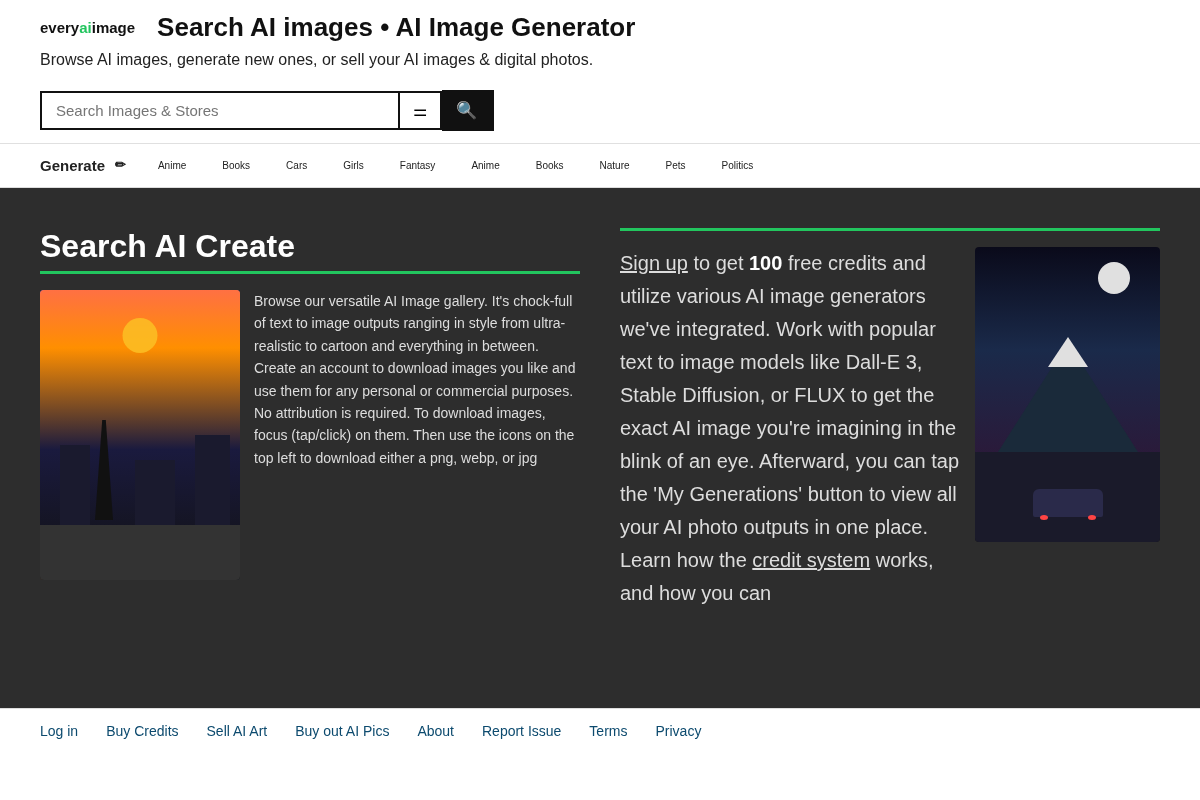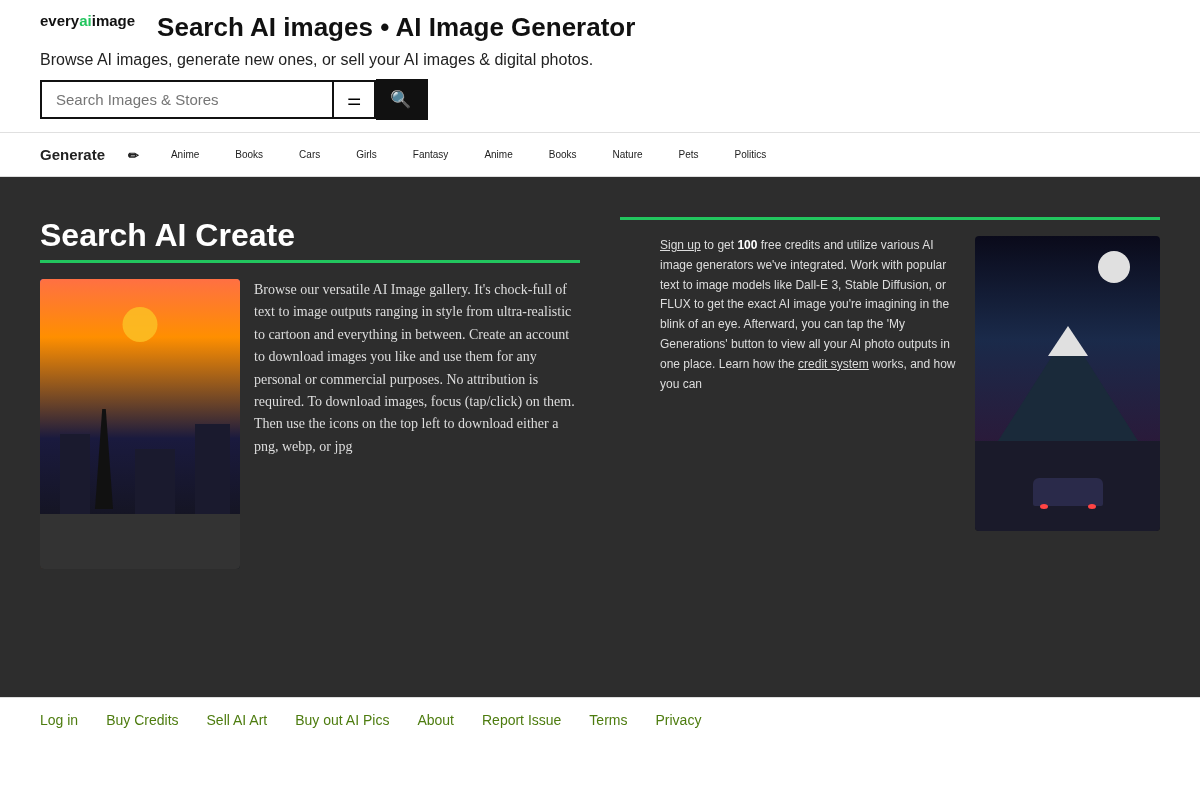--- a/index.html
+++ b/index.html
@@ -6,21 +6,21 @@
     body { font-family: Arial, sans-serif; font-size: 15px; background: #fff; color: #222; }
 
     
     #header {
       background: #fff;
       padding: 12px 40px 0 40px;
       border-bottom: 1px solid #e0e0e0;
     }
     #header-top {
       display: flex;
-      align-items: flex-start;
+      align-items: center;
       gap: 12px;
       margin-bottom: 8px;
     }
     #logo-area {
       display: flex;
       align-items: center;
       gap: 0;
     }
     #logo-text {
       font-size: 15px;
@@ -33,30 +33,30 @@
     }
     #site-title {
       font-size: 26px;
       font-weight: 700;
       color: #111;
       margin-left: 10px;
     }
     #tagline {
       font-size: 16px;
       color: #222;
-      margin-bottom: 10px;
+      margin-bottom: 21px;
     }
     #search-row {
       display: flex;
       align-items: center;
       gap: 0;
       margin-bottom: 12px;
     }
     #search-input {
-      width: 294px;
+      width: 360px;
       padding: 9px 14px;
       border: 2px solid #111;
       font-size: 15px;
       outline: none;
       background: #fff;
     }
     #filter-btn {
       background: #fff;
       border: 2px solid #111;
       border-left: none;
@@ -95,22 +95,22 @@
       cursor: pointer;
       color: #222;
       white-space: nowrap;
       text-decoration: none;
       display: inline-block;
     }
     .nav-generate {
       font-weight: 700;
       font-size: 15px;
       display: flex;
-      align-items: flex-end;
-      gap: 23px;
+      align-items: flex-start;
+      gap: 10px;
       padding: 13px 14px 13px 0;
     }
     .nav-generate .pencil-icon { font-size: 13px; }
 
     
     #main {
       background: #2d2d2d;
       padding: 40px 40px 40px 40px;
       min-height: 520px;
       display: flex;
@@ -205,44 +205,42 @@
       width: 35px;
       height: 35px;
       background: #fbbf24;
       border-radius: 50%;
       opacity: 0.85;
     }
     #left-desc {
       font-size: 14px;
       color: #ddd;
       line-height: 1.6;
-      font-family: Liberation Serif, serif;
     }
 
     
     #right-col {
       flex: 1;
       color: #fff;
     }
     #right-col h2 {
       font-size: 30px;
       font-weight: 900;
       color: #fff;
       margin-bottom: 6px;
     }
     #right-text-block {
       display: flex;
       gap: 14px;
       align-items: flex-start;
     }
     #right-desc {
-      font-size: 12px;
+      font-size: 20px;
       color: #ddd;
       line-height: 1.65;
-      margin-left: 40px;
     }
     #right-desc a {
       color: #ddd;
       text-decoration: underline;
       cursor: pointer;
     }
     #right-desc strong {
       color: #fff;
       font-weight: 900;
     }
@@ -332,21 +330,21 @@
       background: #fff;
       border-top: 1px solid #ddd;
       padding: 14px 40px;
       display: flex;
       align-items: center;
       gap: 28px;
       font-size: 14px;
       color: #333;
     }
     .footer-link {
-      color: #4d7c0f;
+      color: #0c4a6e;
       text-decoration: none;
       cursor: pointer;
     }
   </style>
 </head>
 <body>
 
 <div id="header">
   <div id="header-top">
     <div id="logo-area">

